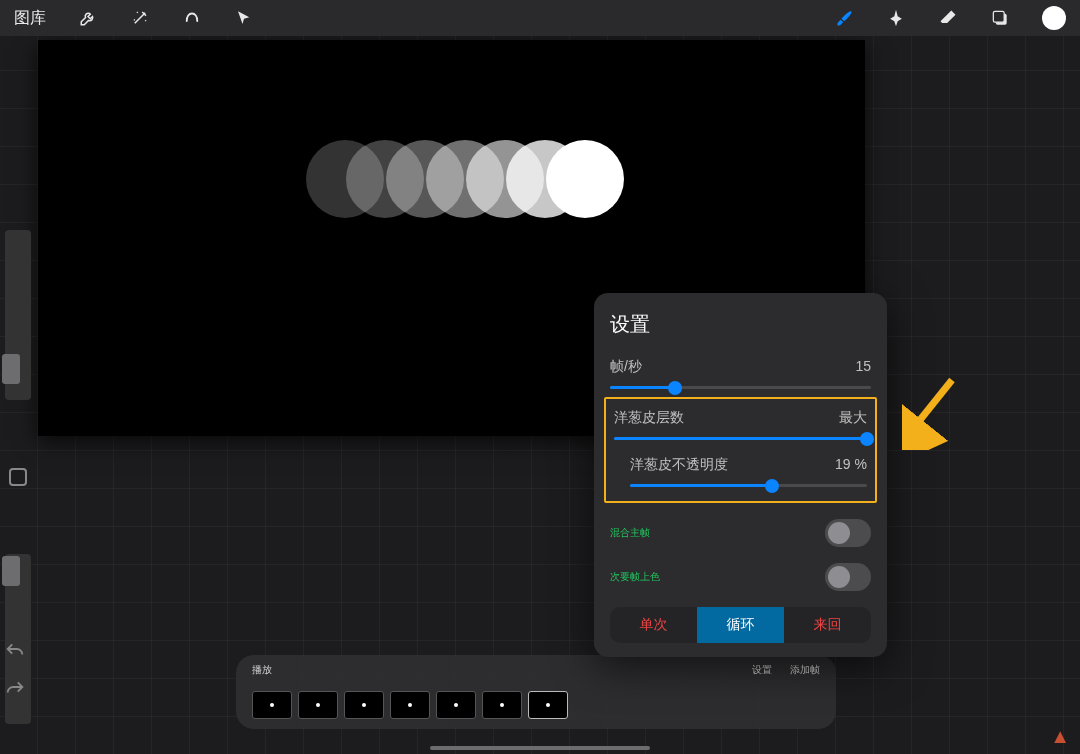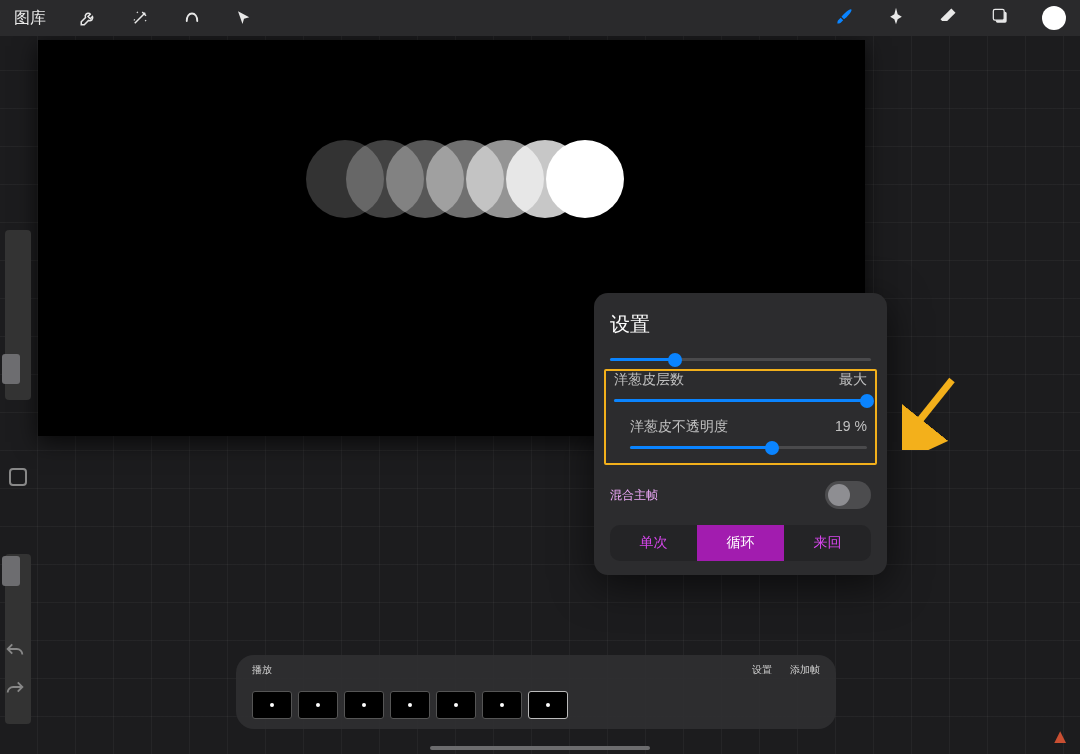--- a/index.html
+++ b/index.html
@@ -16,21 +16,21 @@
     repeating-linear-gradient(90deg, transparent 0 37px, rgba(255,255,255,.04) 37px 38px);
   z-index: 0;
 }
 .toolbar {
   position: relative; z-index: 5;
   height: 36px; width: 100%;
   background: #2a2a2c;
   display: flex; align-items: center; justify-content: space-between;
   padding: 0 14px;
 }
-.toolbar-left, .toolbar-right { display: flex; gap: 32px; }
+.toolbar-left, .toolbar-right { display: flex; align-items: center; gap: 32px; }
 .gallery-label { font-size: 16px; color: #e8e8e8; }
 .tb-icon { width: 20px; height: 20px; display: flex; align-items: center; justify-content: center; color: #e8e8e8; }
 .tb-icon.active { color: #0a84ff; }
 .color-swatch { width: 24px; height: 24px; border-radius: 50%; background: #fff; }
 .canvas-wrap {
   position: absolute; left: 38px; top: 40px; width: 827px; height: 396px;
   background: #000; z-index: 2;
   box-shadow: 0 6px 22px rgba(0,0,0,.7);
 }
 .onion { position: absolute; top: 100px; left: 268px; }
@@ -62,29 +62,29 @@
   border-radius: 14px; z-index: 6;
   padding: 18px 16px 14px;
   box-shadow: 0 10px 40px rgba(0,0,0,.6);
 }
 .pop-title { font-size: 20px; color: #fff; margin-bottom: 20px; }
 .pop-row { margin-bottom: 8px; }
 .pop-row-head { display: flex; justify-content: space-between; font-size: 14px; color: #c0c0c0; margin-bottom: 10px; }
 .slider { position: relative; height: 3px; background: #4a4a4c; border-radius: 2px; }
 .slider .fill { position: absolute; height: 100%; background: #0a84ff; border-radius: 2px; }
 .slider .knob { position: absolute; top: -5.5px; width: 14px; height: 14px; background: #0a84ff; border-radius: 50%; transform: translateX(-50%); }
-.highlight-box { border: 2.5px solid #f3b01b; border-radius: 2px; padding: 0 8px 14px; margin: 2px -6px 12px; }
+.highlight-box { border: 2.5px solid #f3b01b; border-radius: 2px; padding: 10px 8px 14px; margin: 2px -6px 12px; }
 .highlight-box .pop-row { margin-bottom: 16px; }
 .highlight-box .pop-row:last-child { margin-bottom: 0; margin-left: 16px; }
-.toggle-row { display: flex; justify-content: space-between; align-items: center; margin: 16px 0; font-size: 12px; color: #f0abfc; }
+.toggle-row { display: flex; justify-content: space-between; align-items: center; margin: 16px 0; font-size: 10px; color: #22c55e; }
 .toggle { width: 46px; height: 28px; background: #4c4c4e; border-radius: 14px; position: relative; }
 .toggle .knob { position: absolute; left: 3px; top: 3px; width: 22px; height: 22px; background: #8e8e92; border-radius: 50%; }
 .segmented { display: flex; background: #242426; border-radius: 10px; height: 36px; overflow: hidden; margin-top: 8px; }
-.segmented .seg { flex: 1; display: flex; align-items: center; justify-content: center; font-size: 14px; color: #d946ef; }
-.segmented .seg.active { background: #a21caf; color: #fff; }
+.segmented .seg { flex: 1; display: flex; align-items: center; justify-content: center; font-size: 14px; color: #ef4444; }
+.segmented .seg.active { background: #0369a1; color: #fff; }
 .arrow-annotation { position: absolute; right: 118px; top: 370px; z-index: 7; }
 .watermark { position: absolute; right: 10px; bottom: 6px; z-index: 8; color: #c94f32; font-weight: 700; font-size: 20px; }
 .home-indicator { position: absolute; bottom: 4px; left: 50%; transform: translateX(-50%); width: 220px; height: 4px; background: #6c6c6e; border-radius: 3px; z-index: 9; }
 </style>
 </head>
 <body>
 
 <div class="grid-bg"></div>
 
 <div class="toolbar">
@@ -164,20 +164,24 @@
     </svg>
   <svg width="22" height="18" viewBox="0 0 24 18" fill="none" stroke="#888" stroke-width="2">
       <path d="M15 4l5 5-5 5M20 9H10a6 6 0 00-6 6"></path>
     </svg>
 </div>
 
 <div class="popover">
   <div class="pop-title">设置</div>
 
   <div class="pop-row">
+    <div class="pop-row-head">
+      <span>帧/秒</span>
+      <span>15</span>
+    </div>
     <div class="slider">
       <div class="fill" id="fps-fill" style="width: 25%;"></div>
         <div class="knob" id="fps-knob" style="left: 25%;"></div>
     </div>
   </div>
 
   <div class="highlight-box">
     <div class="pop-row">
       <div class="pop-row-head">
         <span>洋葱皮层数</span>
@@ -195,20 +199,26 @@
       </div>
       <div class="slider">
         <div class="fill" id="opacity-fill" style="width: 60%;"></div>
           <div class="knob" id="opacity-knob" style="left: 60%;"></div>
       </div>
     </div>
   </div>
 
   <div class="toggle-row">
     <span>混合主帧</span>
+    <div class="toggle">
+        <div class="knob"></div>
+      </div>
+  </div>
+  <div class="toggle-row">
+    <span>次要帧上色</span>
     <div class="toggle">
         <div class="knob"></div>
       </div>
   </div>
 
   <div class="segmented">
     <div class="seg">单次</div>
     <div class="seg active">循环</div>
     <div class="seg">来回</div>
   </div>

